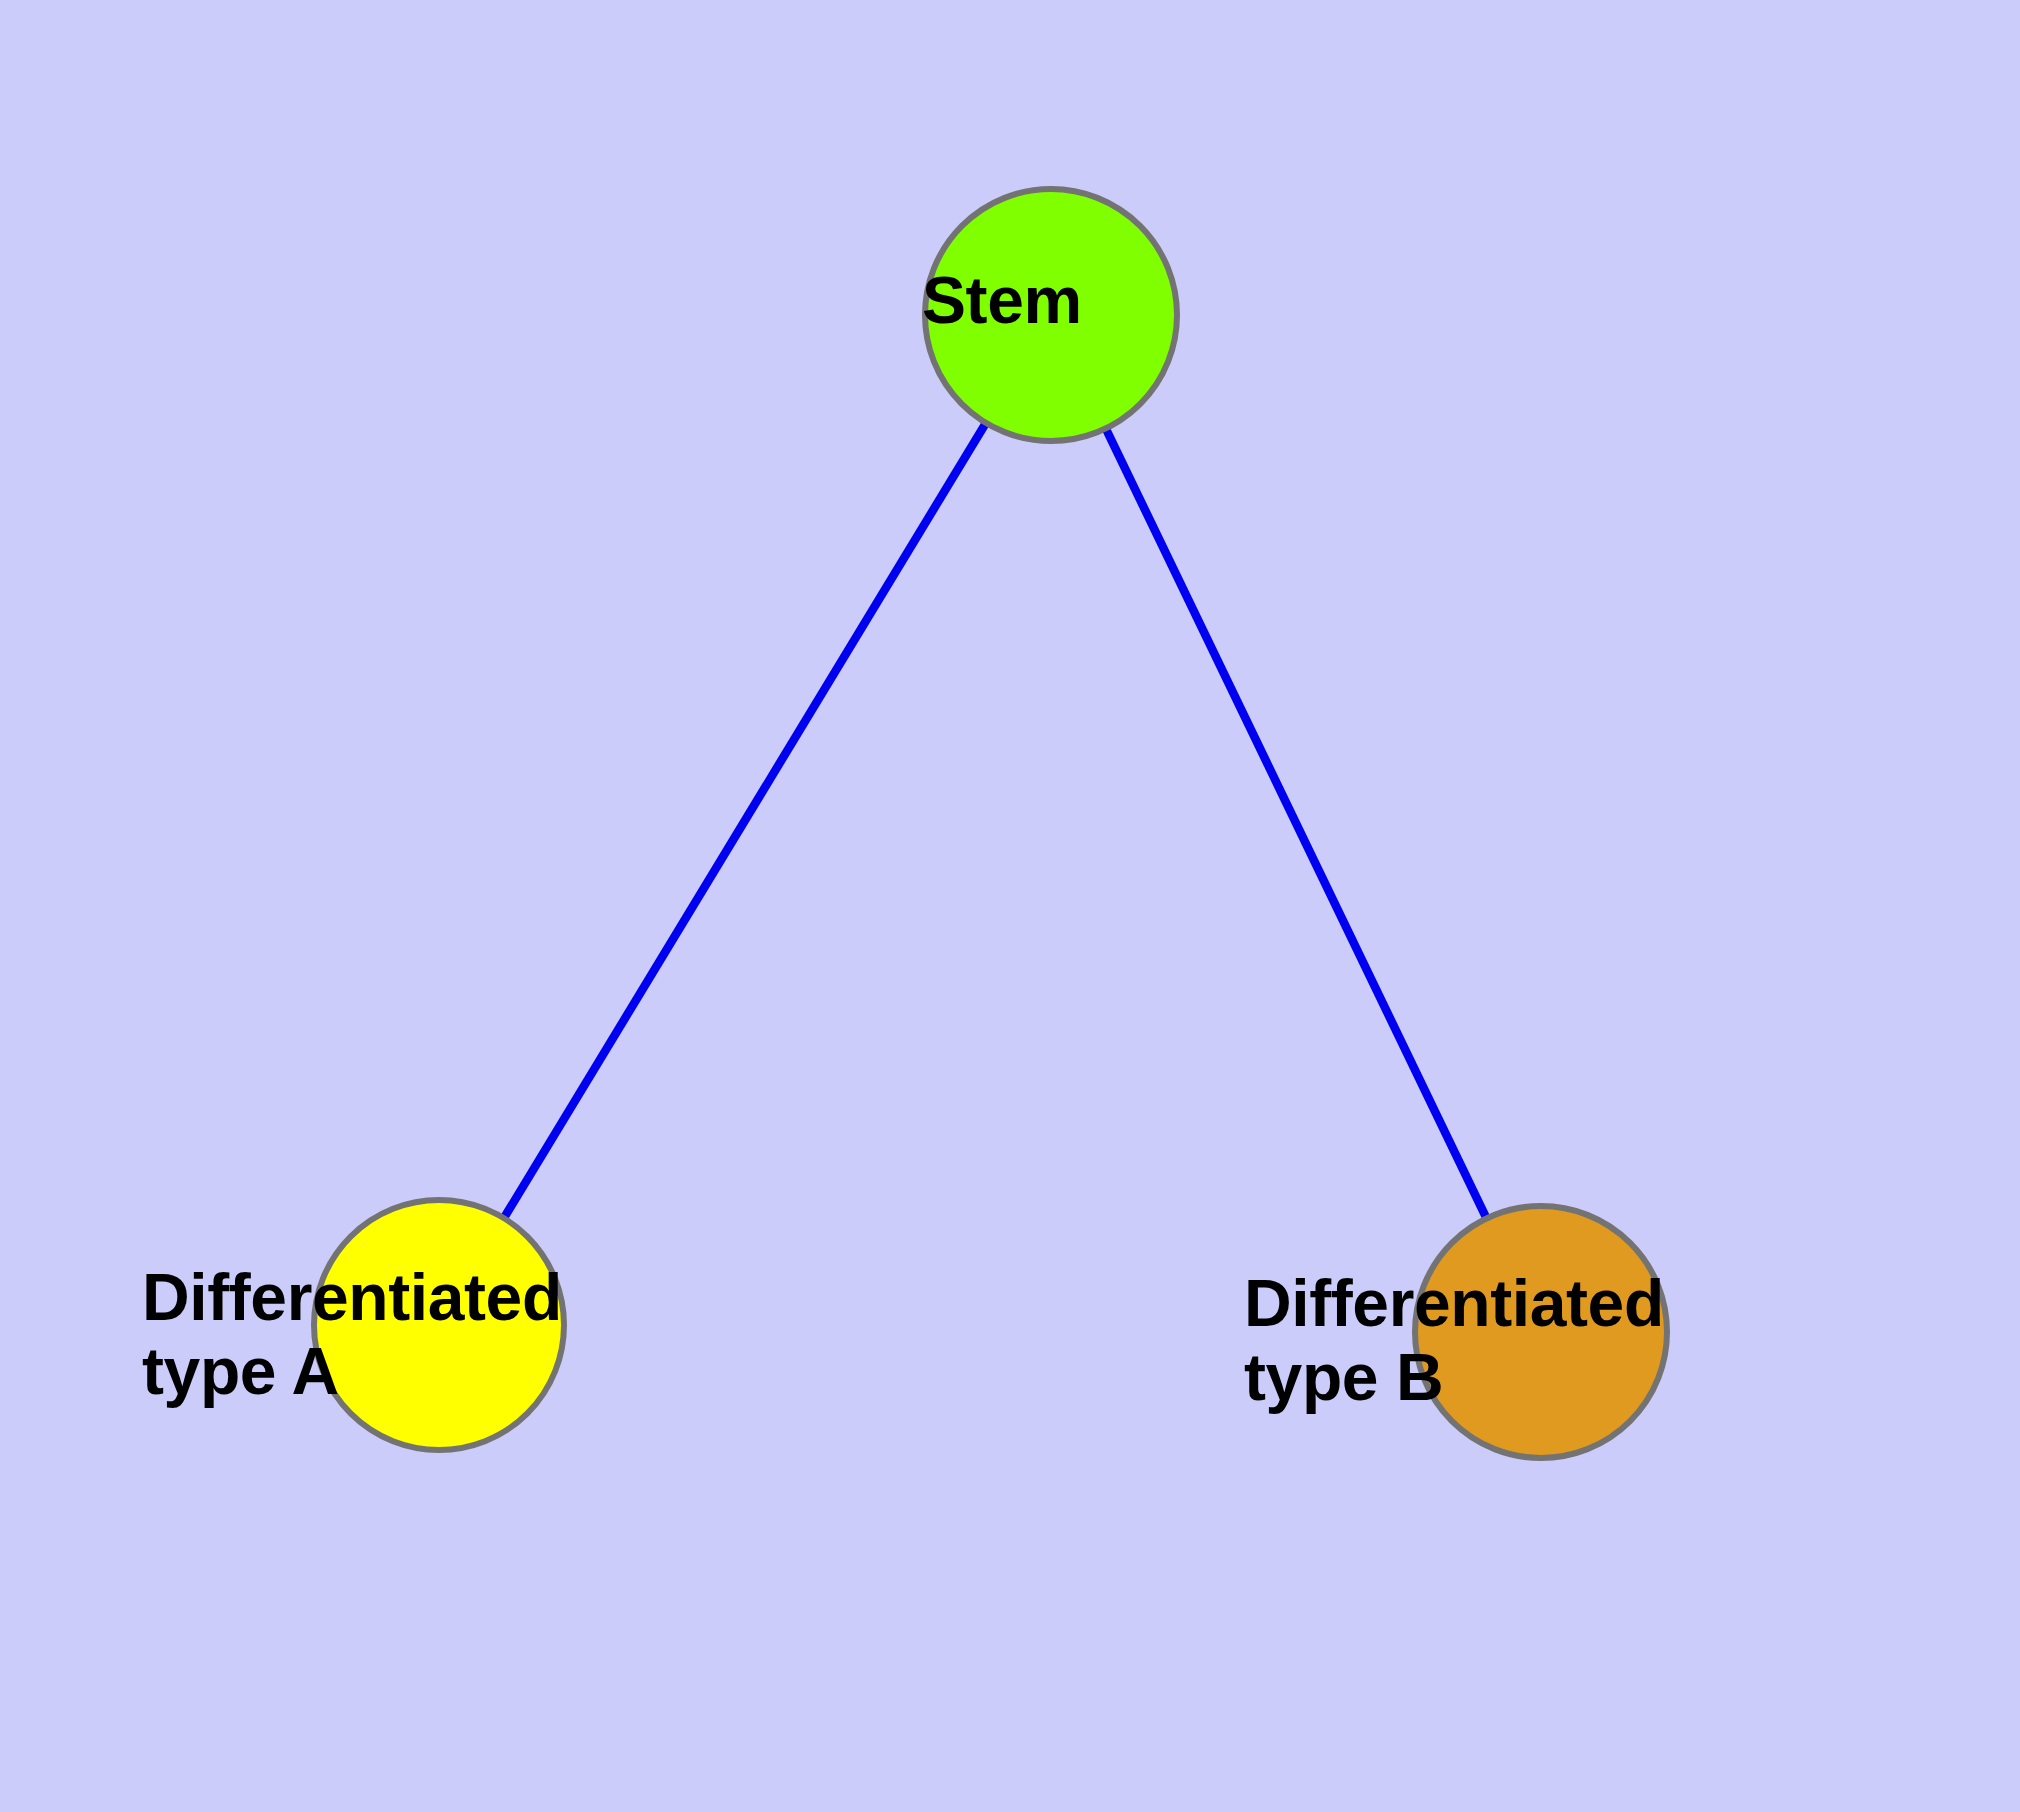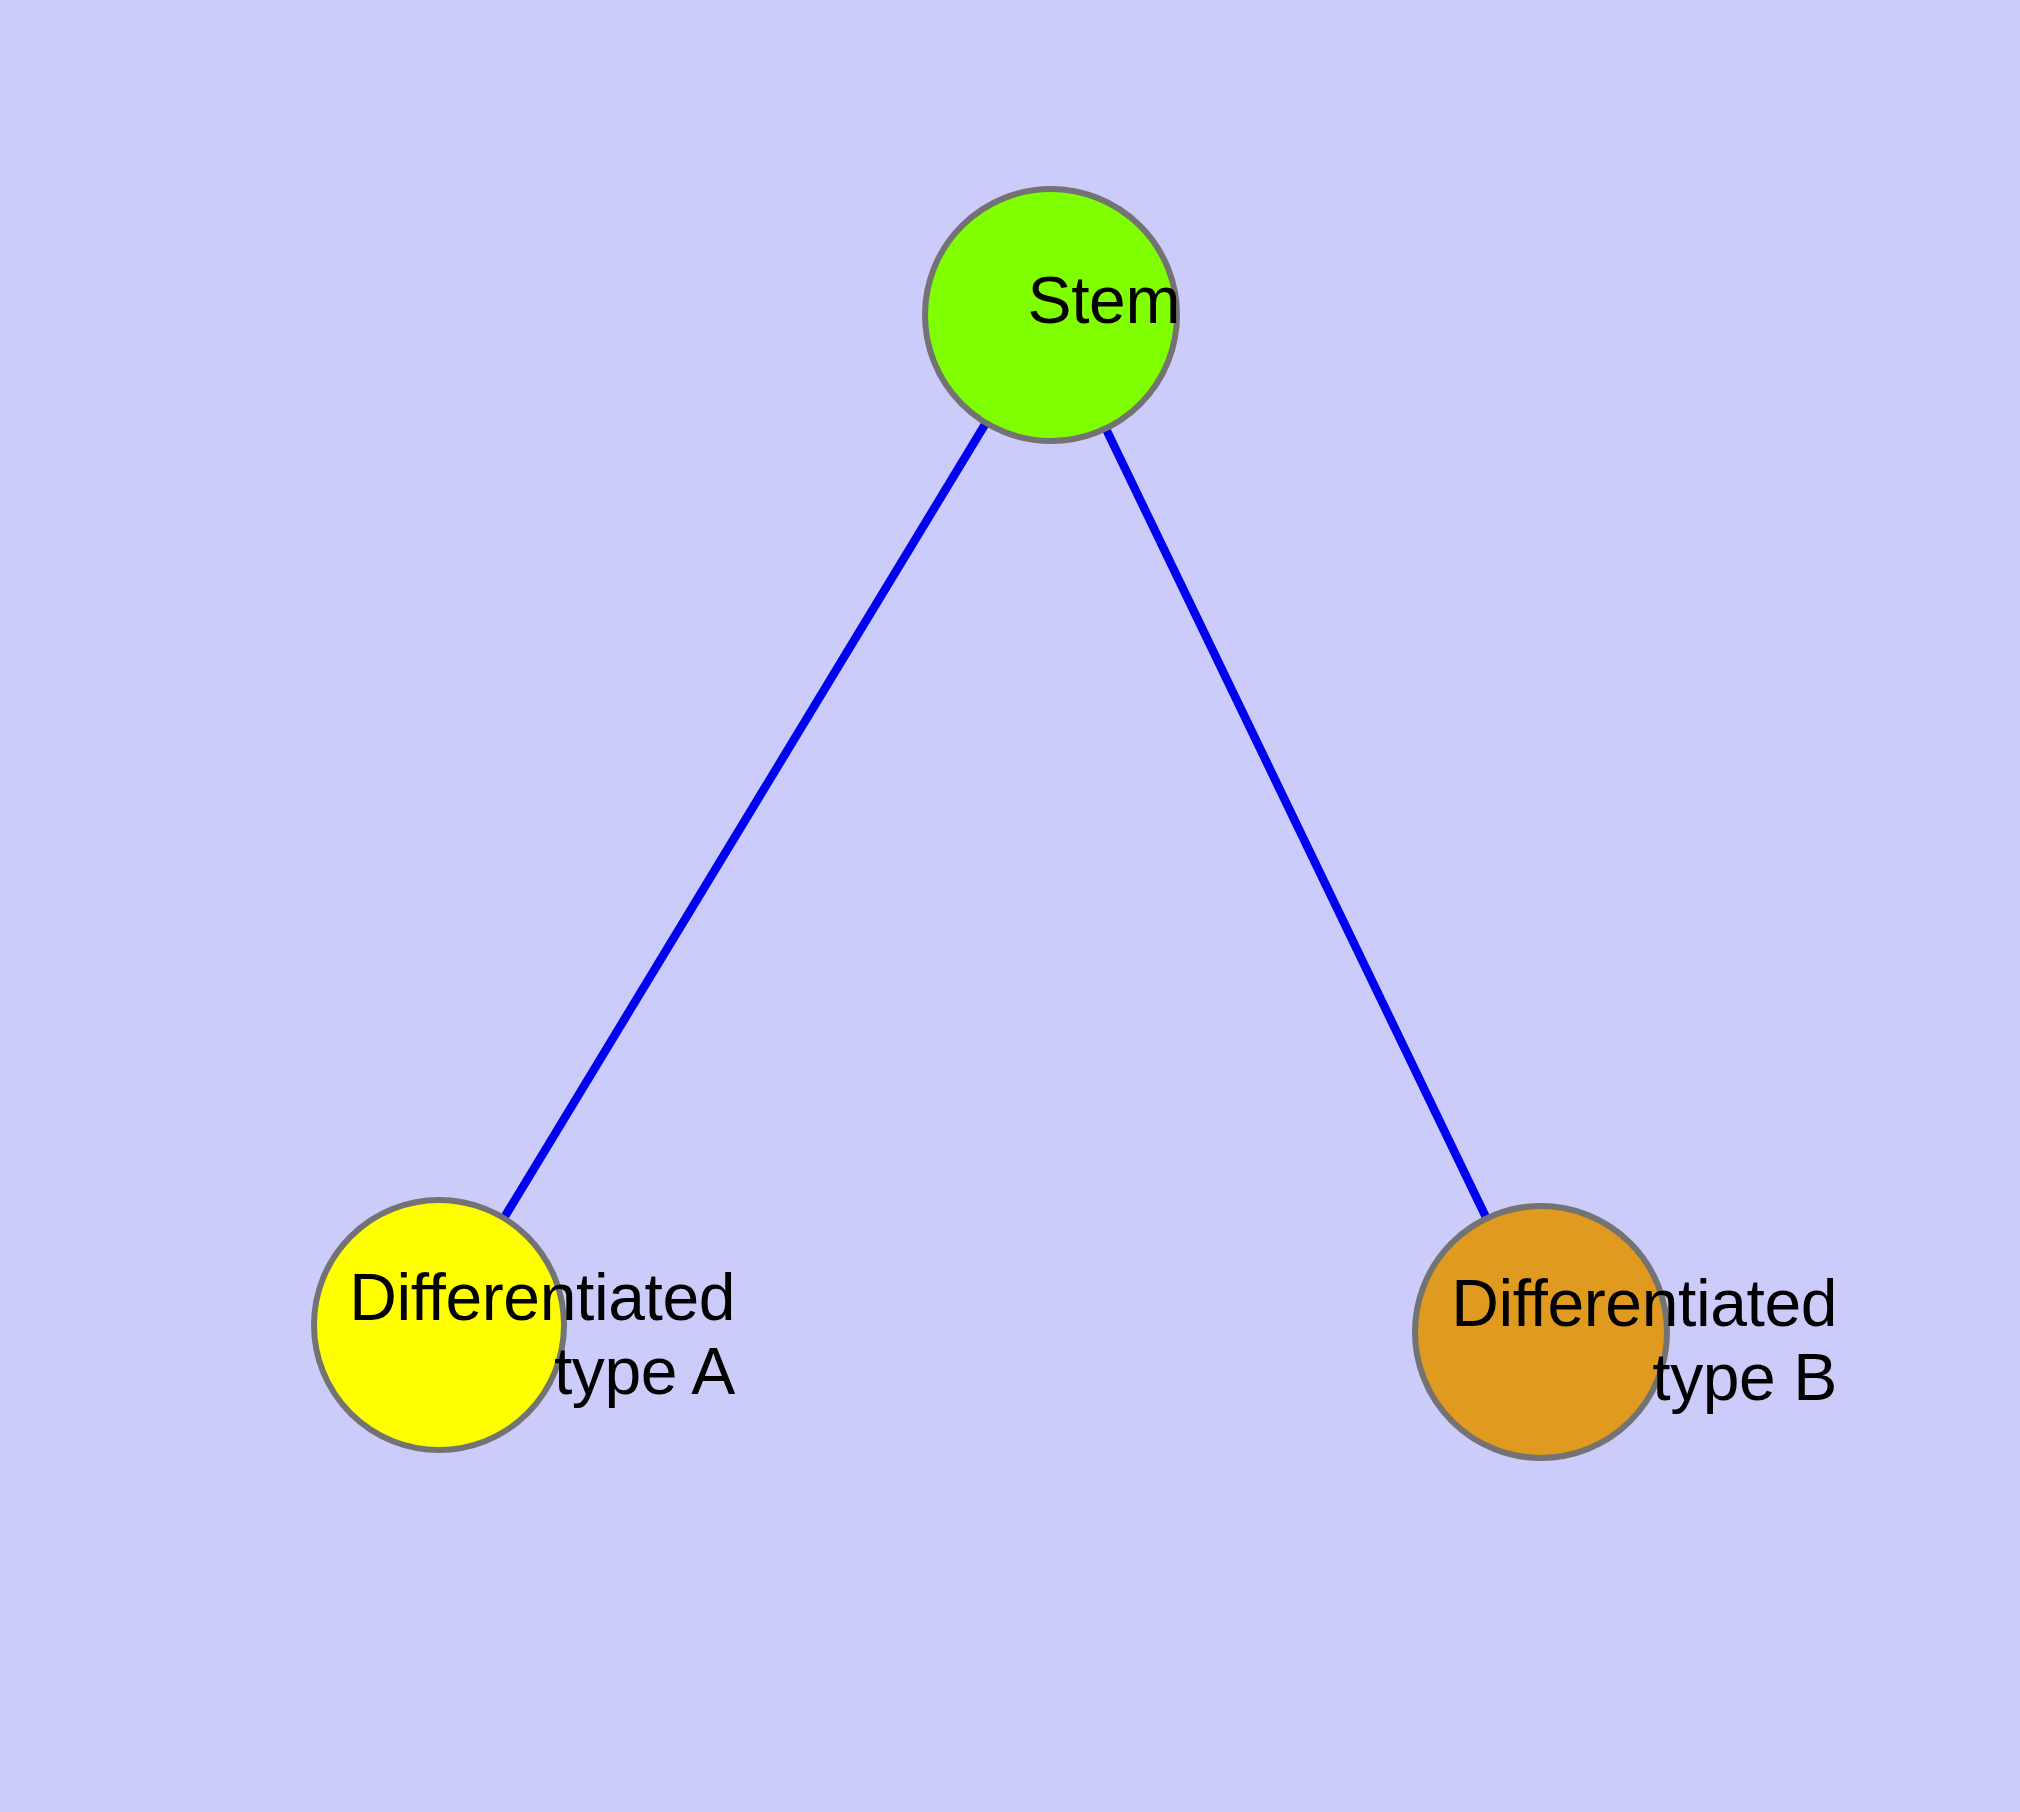--- a/index.html
+++ b/index.html
@@ -28,22 +28,22 @@
     width: 2021px;
     height: 1812px;
   }
   .node {
     position: absolute;
     border-radius: 50%;
     box-sizing: border-box;
   }
   .node-label {
     position: absolute;
-    text-align: right;
-    font-weight: normal;
+    text-align: left;
+    font-weight: bold;
     color: #000000;
     white-space: pre;
     line-height: 1.12;
     letter-spacing: -0.4px;
     pointer-events: none;
   }
   
   #node-stem {
     left: 922px;
     top: 186px;

